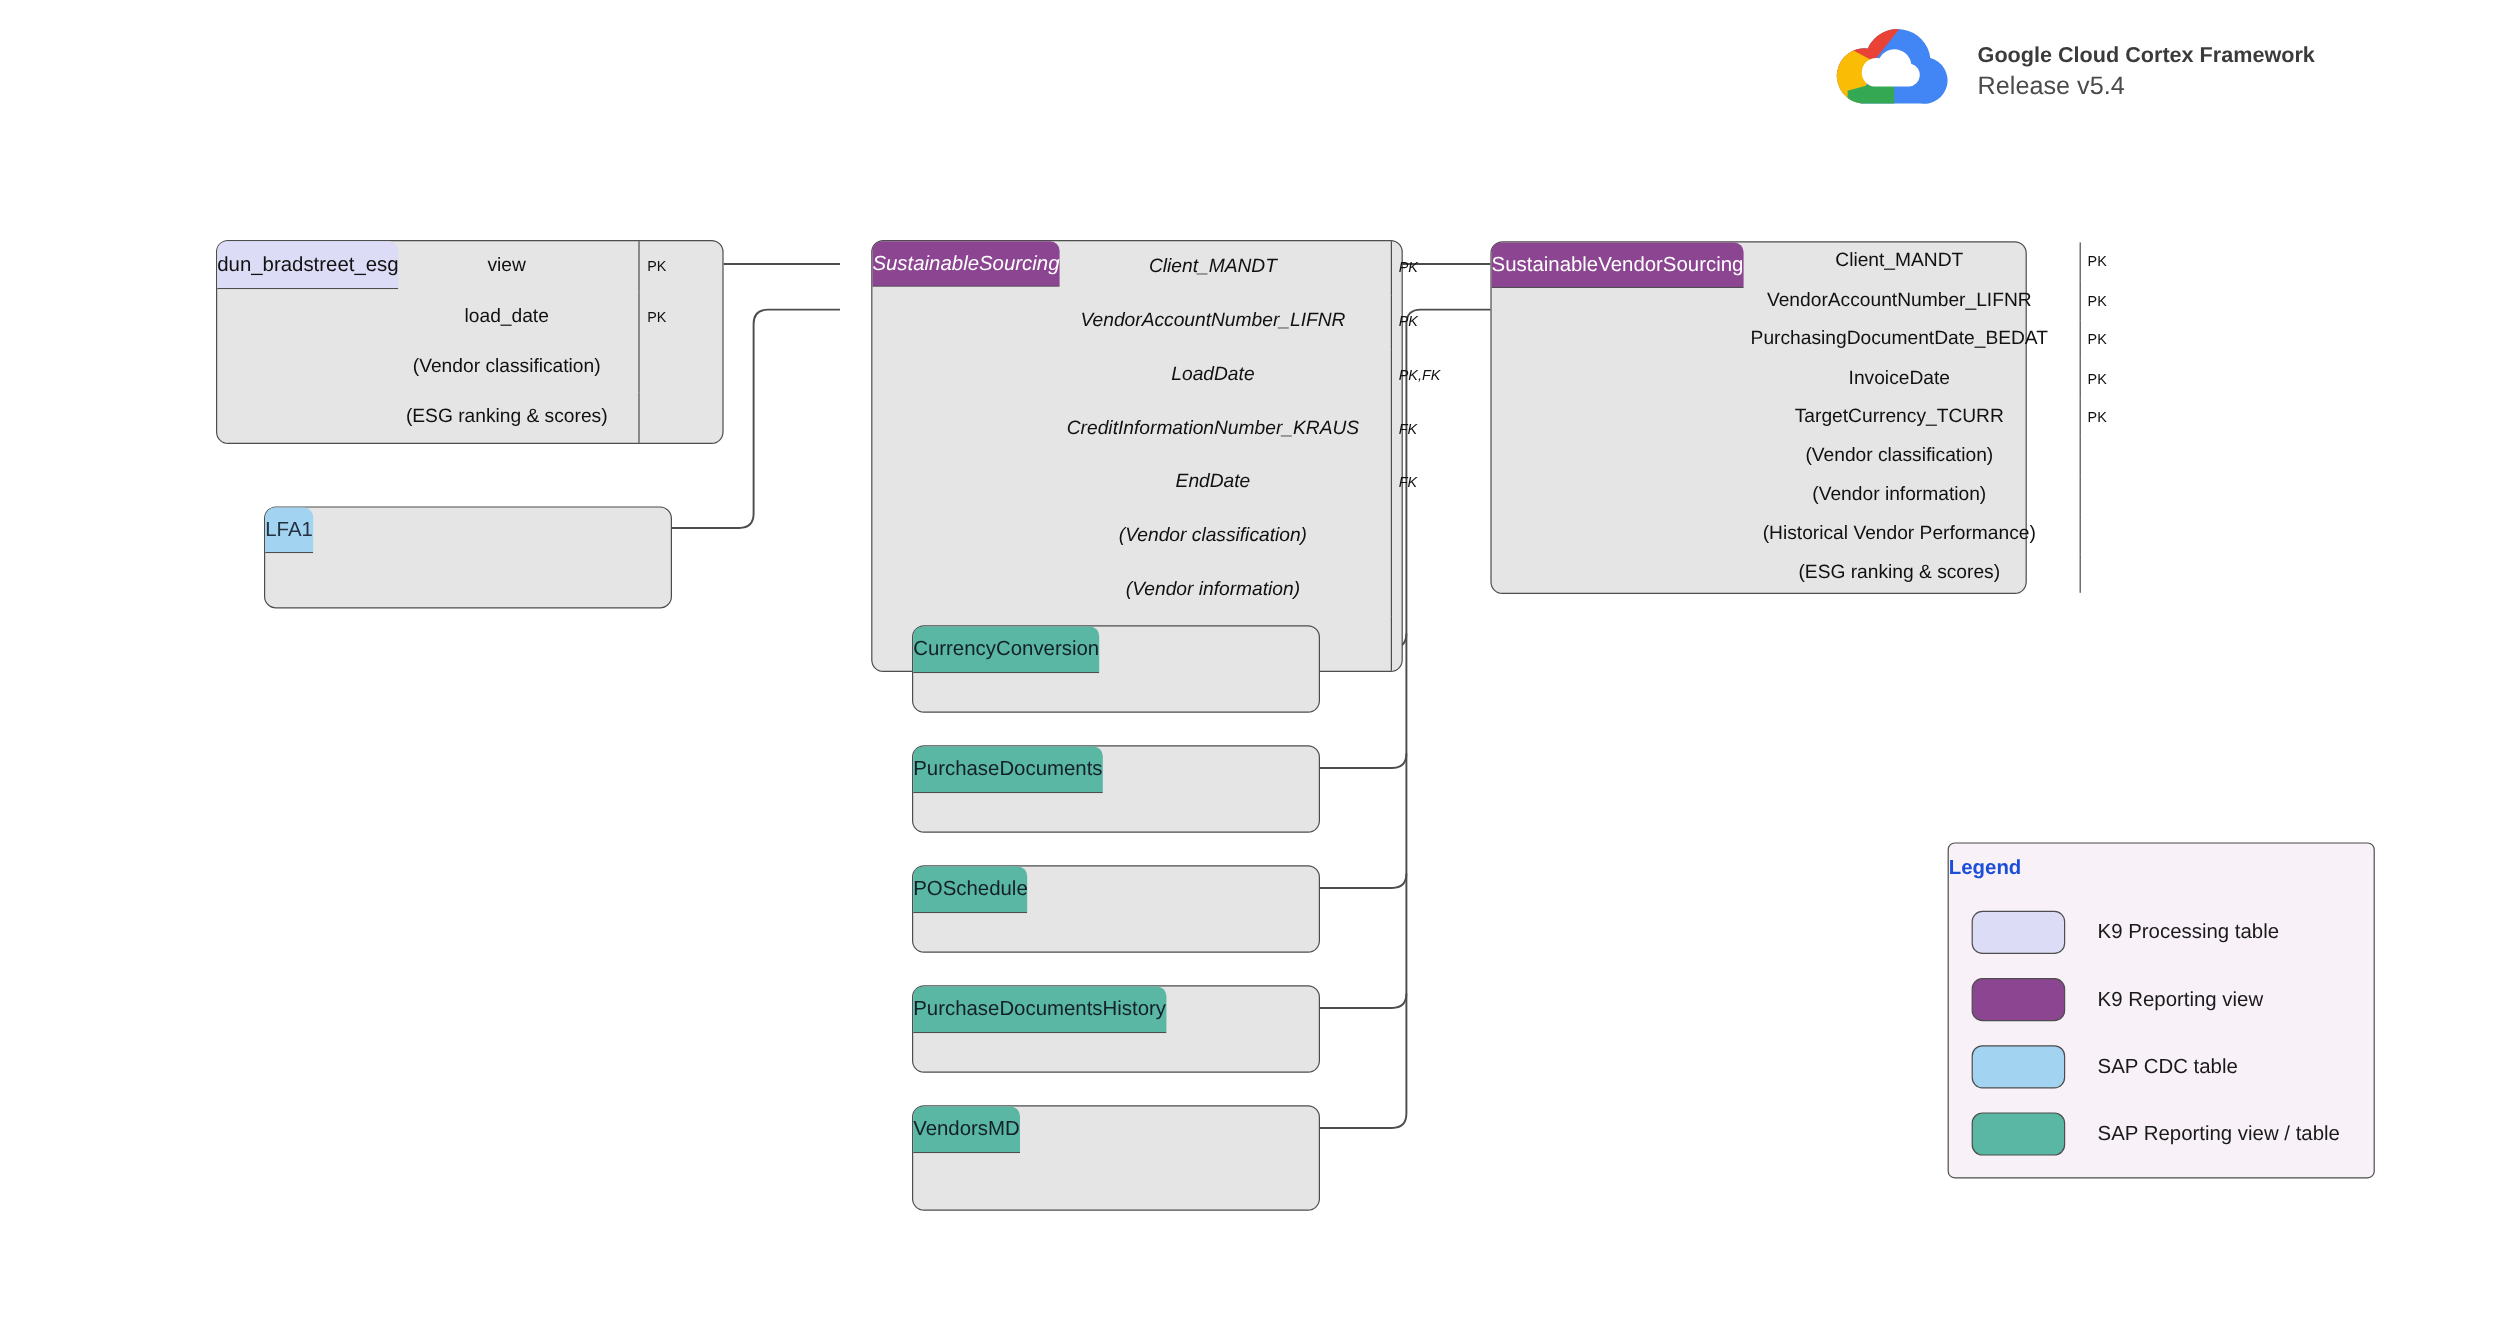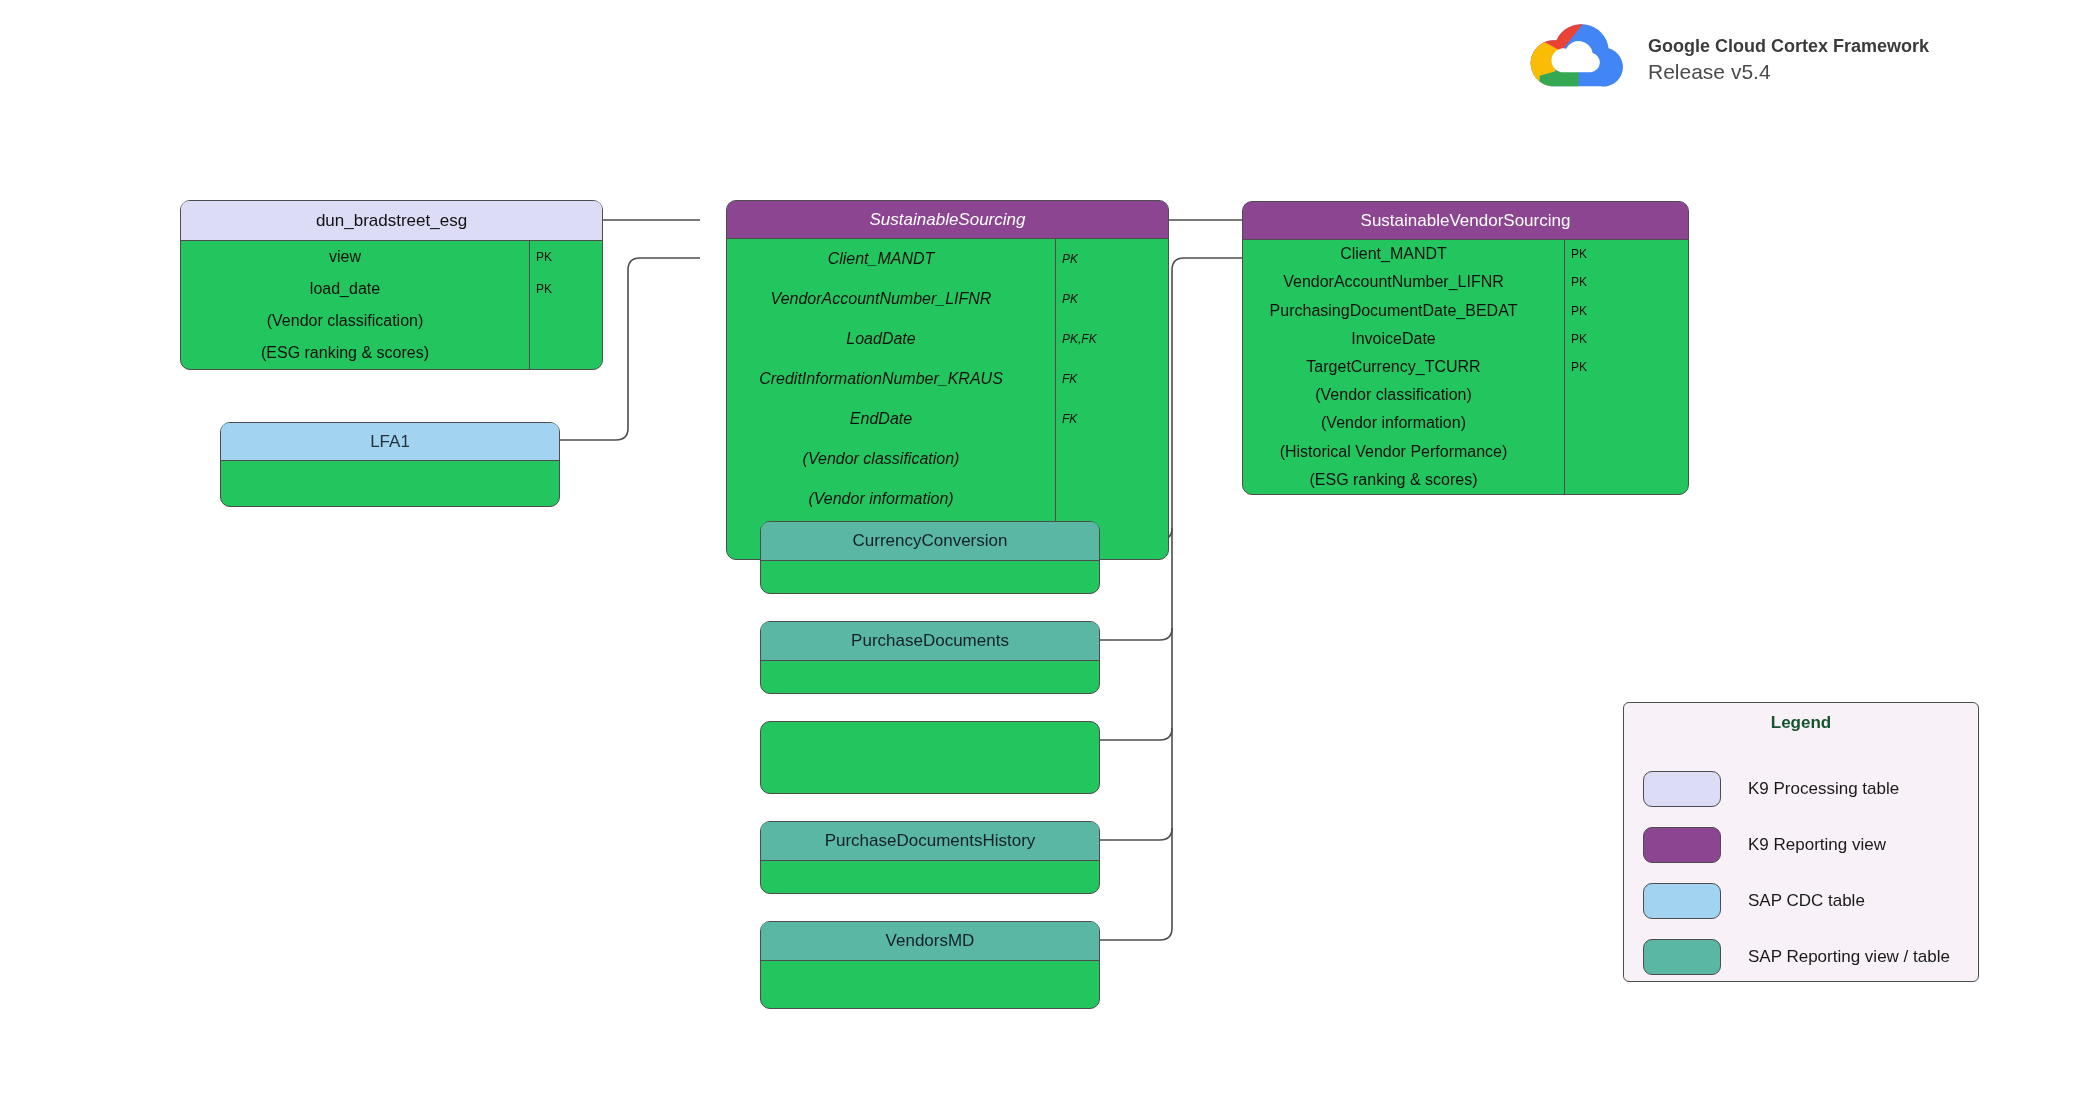--- a/index.html
+++ b/index.html
@@ -10,22 +10,22 @@
   svg.connectors{position:absolute;left:0;top:0;width:2080px;height:1120px;z-index:1;}
 
   
   .brand{position:absolute;left:1522px;top:12px;display:flex;align-items:flex-start;z-index:3;}
   .brand .logo{width:106px;height:92px;flex:0 0 auto;}
   .brand .btext{margin-left:20px;margin-top:24px;}
   .brand .btitle{font-size:18px;font-weight:bold;color:#3b3b3b;line-height:1.2;}
   .brand .bsub{font-size:21px;color:#4a4a4a;line-height:1.35;}
 
   
-  .etable{position:absolute;z-index:2;background:#22c55e;border:1.5px solid #4d4d4d;border-radius:10px;
-          box-sizing:border-box;display:flex;flex-direction:column;}
+  .etable{position:absolute;z-index:2;background:#e5e5e5;border:1.5px solid #4d4d4d;border-radius:10px;
+          box-sizing:border-box;display:flex;flex-direction:row;}
   .ehead{flex:0 0 auto;display:flex;align-items:center;justify-content:center;
          font-size:17px;border-bottom:1.5px solid #4d4d4d;
          border-top-left-radius:8px;border-top-right-radius:8px;}
   .ebody{flex:1 1 auto;display:flex;flex-direction:column;}
   .erow{flex:1 1 0;display:flex;align-items:center;font-size:16px;}
   .ename{flex:1 1 auto;text-align:center;padding:0 6px;white-space:nowrap;}
   .ekey{flex:0 0 var(--keyw);border-left:1.5px solid #4d4d4d;align-self:stretch;
         display:flex;align-items:center;padding-left:6px;box-sizing:border-box;font-size:12px;margin-left:20px;}
 
   
@@ -33,21 +33,21 @@
 
   .hdr-lavender{background:#dcdcf7;color:#121212;}
   .hdr-purple{background:#8b4591;color:#ffffff;}
   .hdr-blue{background:#a2d4f1;color:#24313f;}
   .hdr-teal{background:#59b7a3;color:#142029;}
 
   
   .legend{position:absolute;left:1623px;top:702px;width:356px;height:280px;z-index:2;
           background:#f8f2f8;border:1.5px solid #4d4d4d;border-radius:6px;box-sizing:border-box;
           display:flex;flex-direction:column;padding:10px 0 10px 0;}
-  .legend-title{text-align:center;font-weight:bold;font-size:17px;color:#14532d;margin-bottom:28px;}
+  .legend-title{text-align:left;font-weight:bold;font-size:17px;color:#1d4ed8;margin-bottom:16px;}
   .legend-item{display:flex;align-items:center;height:40px;margin:10px 0 10px 19px;}
   .swatch{width:78px;height:36px;border:1.5px solid #4d4d4d;border-radius:9px;box-sizing:border-box;flex:0 0 auto;}
   .legend-item .llabel{margin-left:27px;font-size:17px;color:#1a1a1a;white-space:nowrap;}
   .sw-lavender{background:#dcdcf7;}
   .sw-purple{background:#8b4591;}
   .sw-blue{background:#a2d4f1;}
   .sw-teal{background:#59b7a3;}
 </style>
 </head>
 <body>
@@ -197,20 +197,21 @@
     <div class="ehead hdr-teal" style="height:38px;">CurrencyConversion</div>
     <div class="sbody"></div>
   </div>
 
   <div class="etable" style="left:760px;top:621px;width:340px;height:73px;">
     <div class="ehead hdr-teal" style="height:38px;">PurchaseDocuments</div>
     <div class="sbody"></div>
   </div>
 
   <div class="etable" style="left:760px;top:721px;width:340px;height:73px;">
+    <div class="ehead hdr-teal" style="height:38px;">POSchedule</div>
     <div class="sbody"></div>
   </div>
 
   <div class="etable" style="left:760px;top:821px;width:340px;height:73px;">
     <div class="ehead hdr-teal" style="height:38px;">PurchaseDocumentsHistory</div>
     <div class="sbody"></div>
   </div>
 
   <div class="etable" style="left:760px;top:921px;width:340px;height:88px;">
     <div class="ehead hdr-teal" style="height:38px;">VendorsMD</div>

